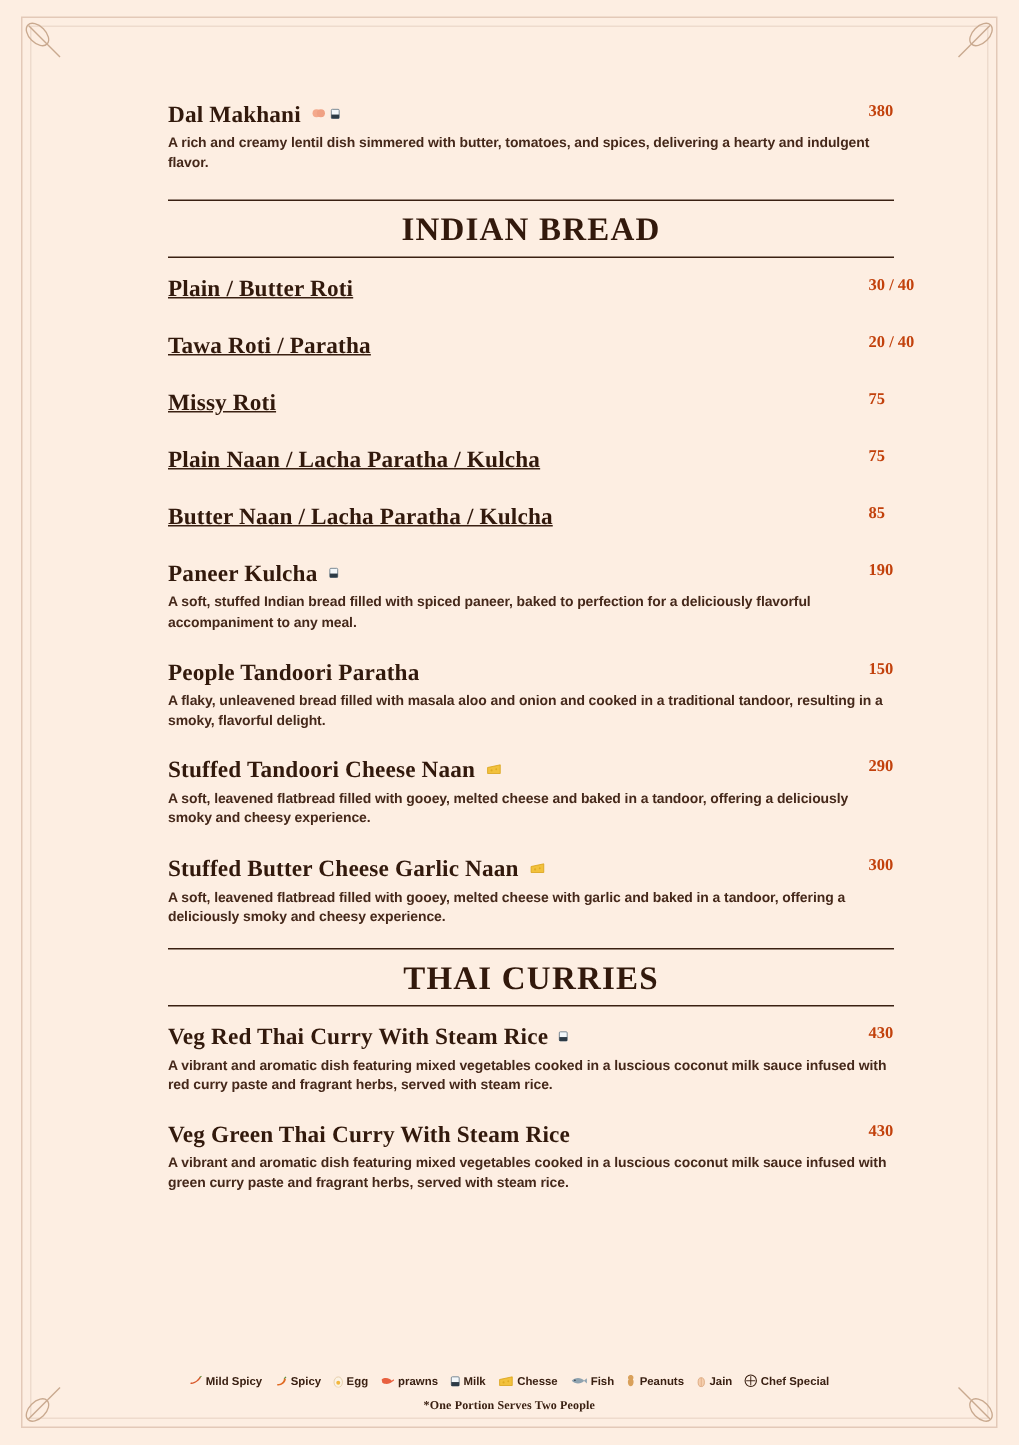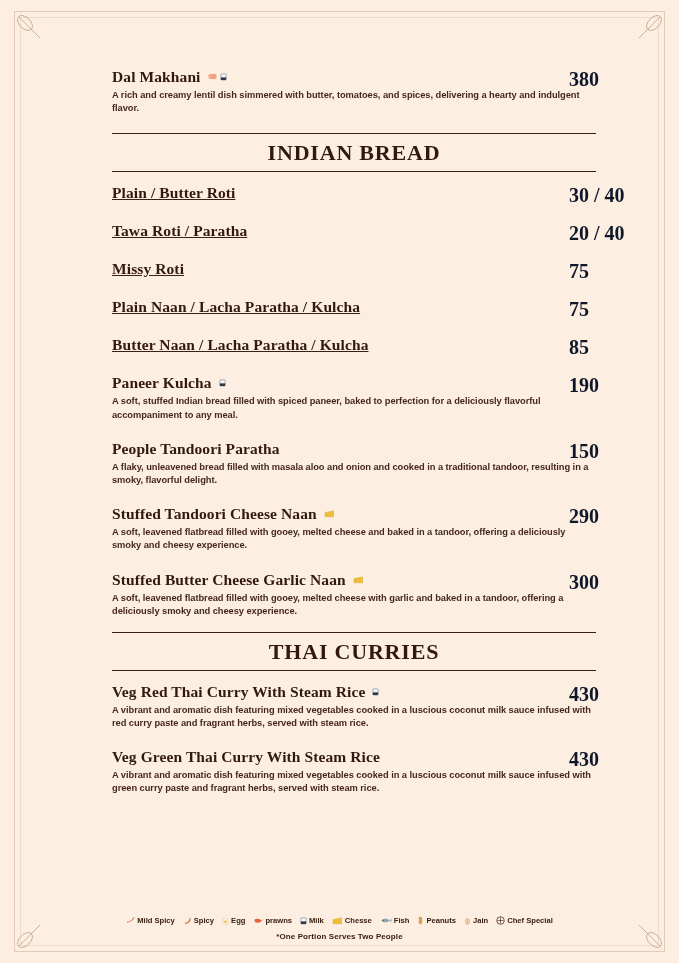--- a/index.html
+++ b/index.html
@@ -81,25 +81,25 @@
   .dish-icons {
     display: inline-flex;
     align-items: center;
     gap: 3px;
     margin-left: 7px;
     position: relative;
     top: -1px;
   }
   .dish-price {
     position: absolute;
-    left: 457px;
+    left: 467px;
     top: 0;
     font-weight: bold;
-    font-size: 20px;
-    color: #0f172a;
+    font-size: 11px;
+    color: #c2410c;
     white-space: nowrap;
   }
   .dish-desc {
     font-family: "Liberation Sans", "DejaVu Sans", sans-serif;
     font-size: 9.3px;
     font-weight: bold;
     line-height: 1.42;
     color: #45281a;
     margin-top: 3px;
     letter-spacing: -0.05px;
@@ -147,21 +147,21 @@
     align-items: center;
     gap: 2px;
     font-family: "Liberation Sans", "DejaVu Sans", sans-serif;
     font-size: 7.6px;
     font-weight: bold;
     color: #3a2012;
     white-space: nowrap;
   }
   .footer-note {
     margin-top: 7px;
-    font-family: Liberation Sans, sans-serif;
+    font-family: Liberation Serif, serif;
     font-size: 8px;
     font-weight: bold;
     color: #3a2012;
     letter-spacing: 0.1px;
   }
 
   
   .ic { display: inline-block; line-height: 0; }
   .ic svg { display: block; }
 </style>

